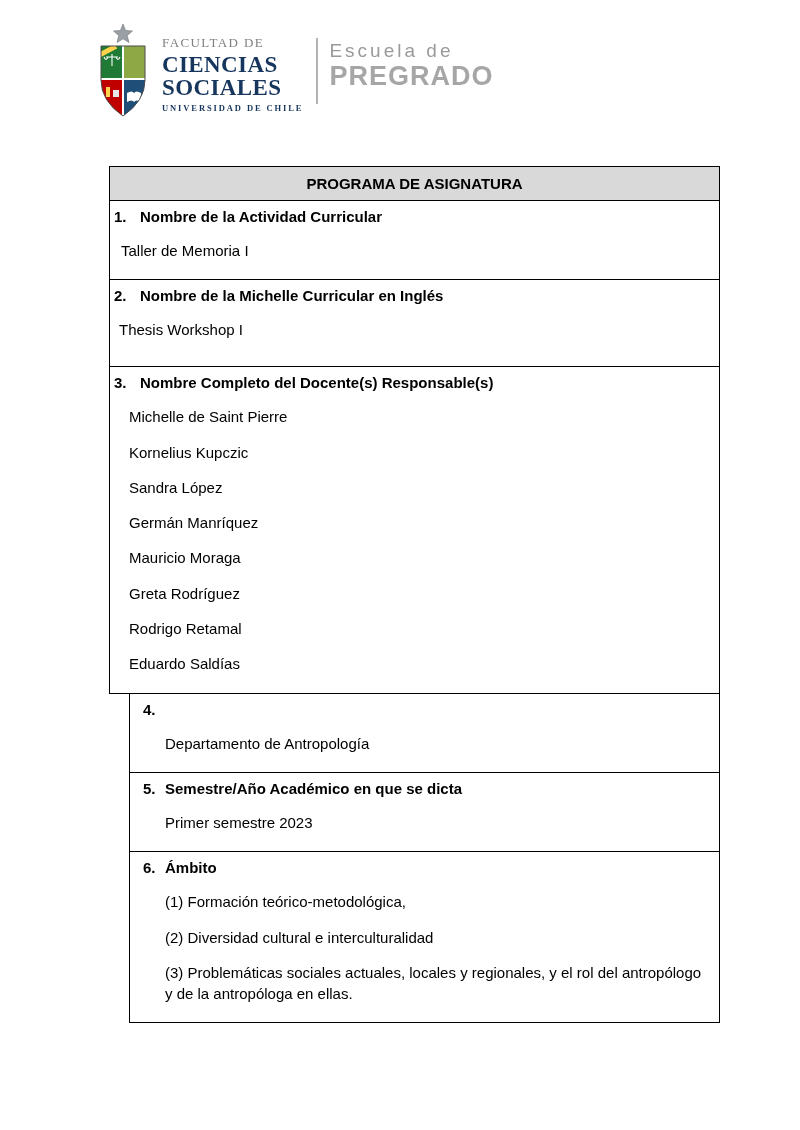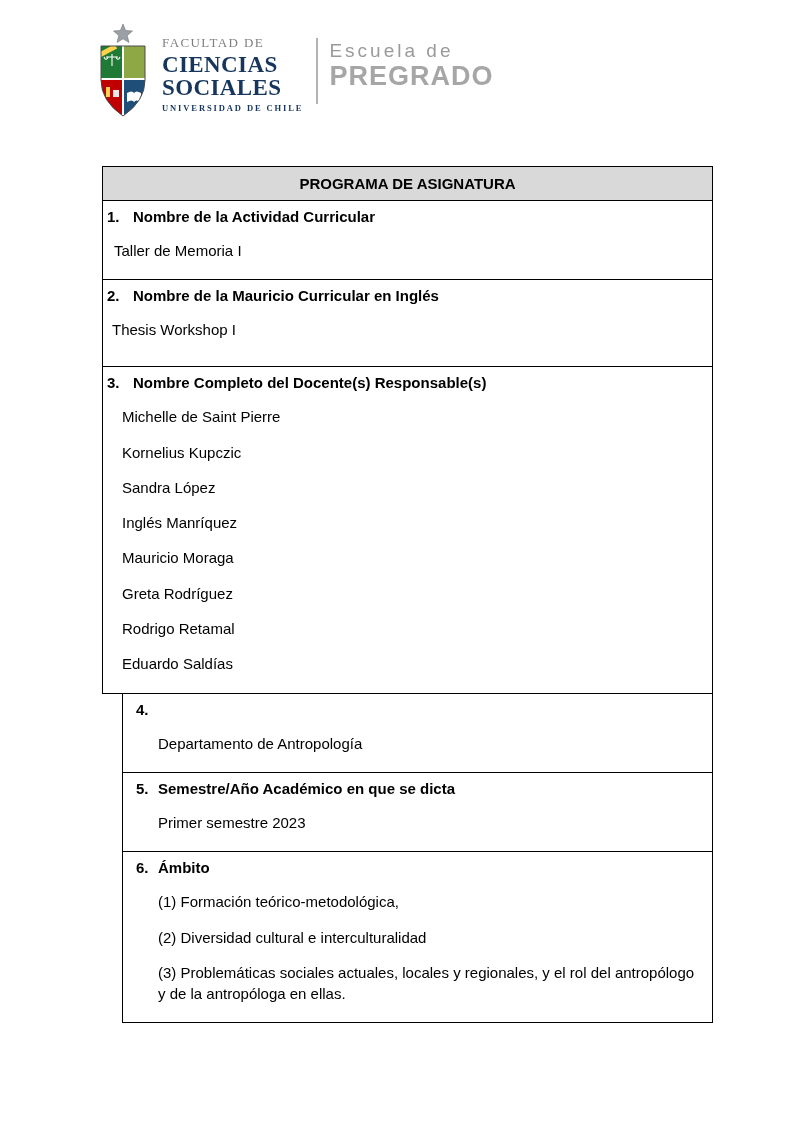--- a/index.html
+++ b/index.html
@@ -18,21 +18,21 @@
   .faculty { font-family: "Liberation Serif", serif; margin-left: 10px; padding-top: 13px; color: #17365d; }
   .fac-top  { font-size: 13px; color: #7f7f7f; letter-spacing: 1.4px; margin-bottom: 2px; }
   .fac-name { font-size: 23px; font-weight: bold; line-height: 1.0; letter-spacing: 0.4px; }
   .fac-univ { font-size: 8.5px; font-weight: bold; letter-spacing: 1.9px; margin-top: 4px; }
   .logo-divider { width: 2px; height: 66px; background: #b3b3b3; margin: 16px 11px 0 13px; flex: none; }
   .school { padding-top: 18px; }
   .school-top  { font-size: 19px; letter-spacing: 3px; color: #9a9a9a; }
   .school-name { font-size: 27px; font-weight: bold; letter-spacing: 1px; color: #a6a6a6; line-height: 1.08; }
 
   
-  .doc { position: absolute; left: 102px; top: 166px; width: 611px; font-size: 15px; }
+  .doc { position: absolute; left: 109px; top: 166px; width: 611px; font-size: 15px; }
   .title-row {
     border: 1px solid #000; background: #d9d9d9;
     text-align: center; font-weight: bold; padding: 8px 4px;
     box-sizing: border-box;
   }
   .row {
     border: 1px solid #000; margin-top: -1px;
     padding: 7px 8px 4px 3px; background: #fff;
     box-sizing: border-box;
   }
@@ -110,34 +110,34 @@
       <div class="heading-line">
         <span class="num">1.</span>
         <span class="head">Nombre de la Actividad Curricular</span>
       </div>
       <p class="line">Taller de Memoria I</p>
     </section>
 
     <section class="row r2">
       <div class="heading-line">
         <span class="num">2.</span>
-        <span class="head">Nombre de la Mauricio Curricular en Inglés</span>
+        <span class="head">Nombre de la Michelle Curricular en Inglés</span>
       </div>
       <p class="line">Thesis Workshop I</p>
     </section>
 
     <section class="row r3">
       <div class="heading-line">
         <span class="num">3.</span>
         <span class="head">Nombre Completo del Docente(s) Responsable(s)</span>
       </div>
       <p class="line">Michelle de Saint Pierre</p>
       <p class="line">Kornelius Kupczic</p>
       <p class="line">Sandra López</p>
-      <p class="line">Inglés Manríquez</p>
+      <p class="line">Germán Manríquez</p>
       <p class="line">Mauricio Moraga</p>
       <p class="line">Greta Rodríguez</p>
       <p class="line">Rodrigo Retamal</p>
       <p class="line">Eduardo Saldías</p>
     </section>
 
     <section class="row indented r4">
       <div class="heading-line">
         <span class="num">4.</span>
       </div>

